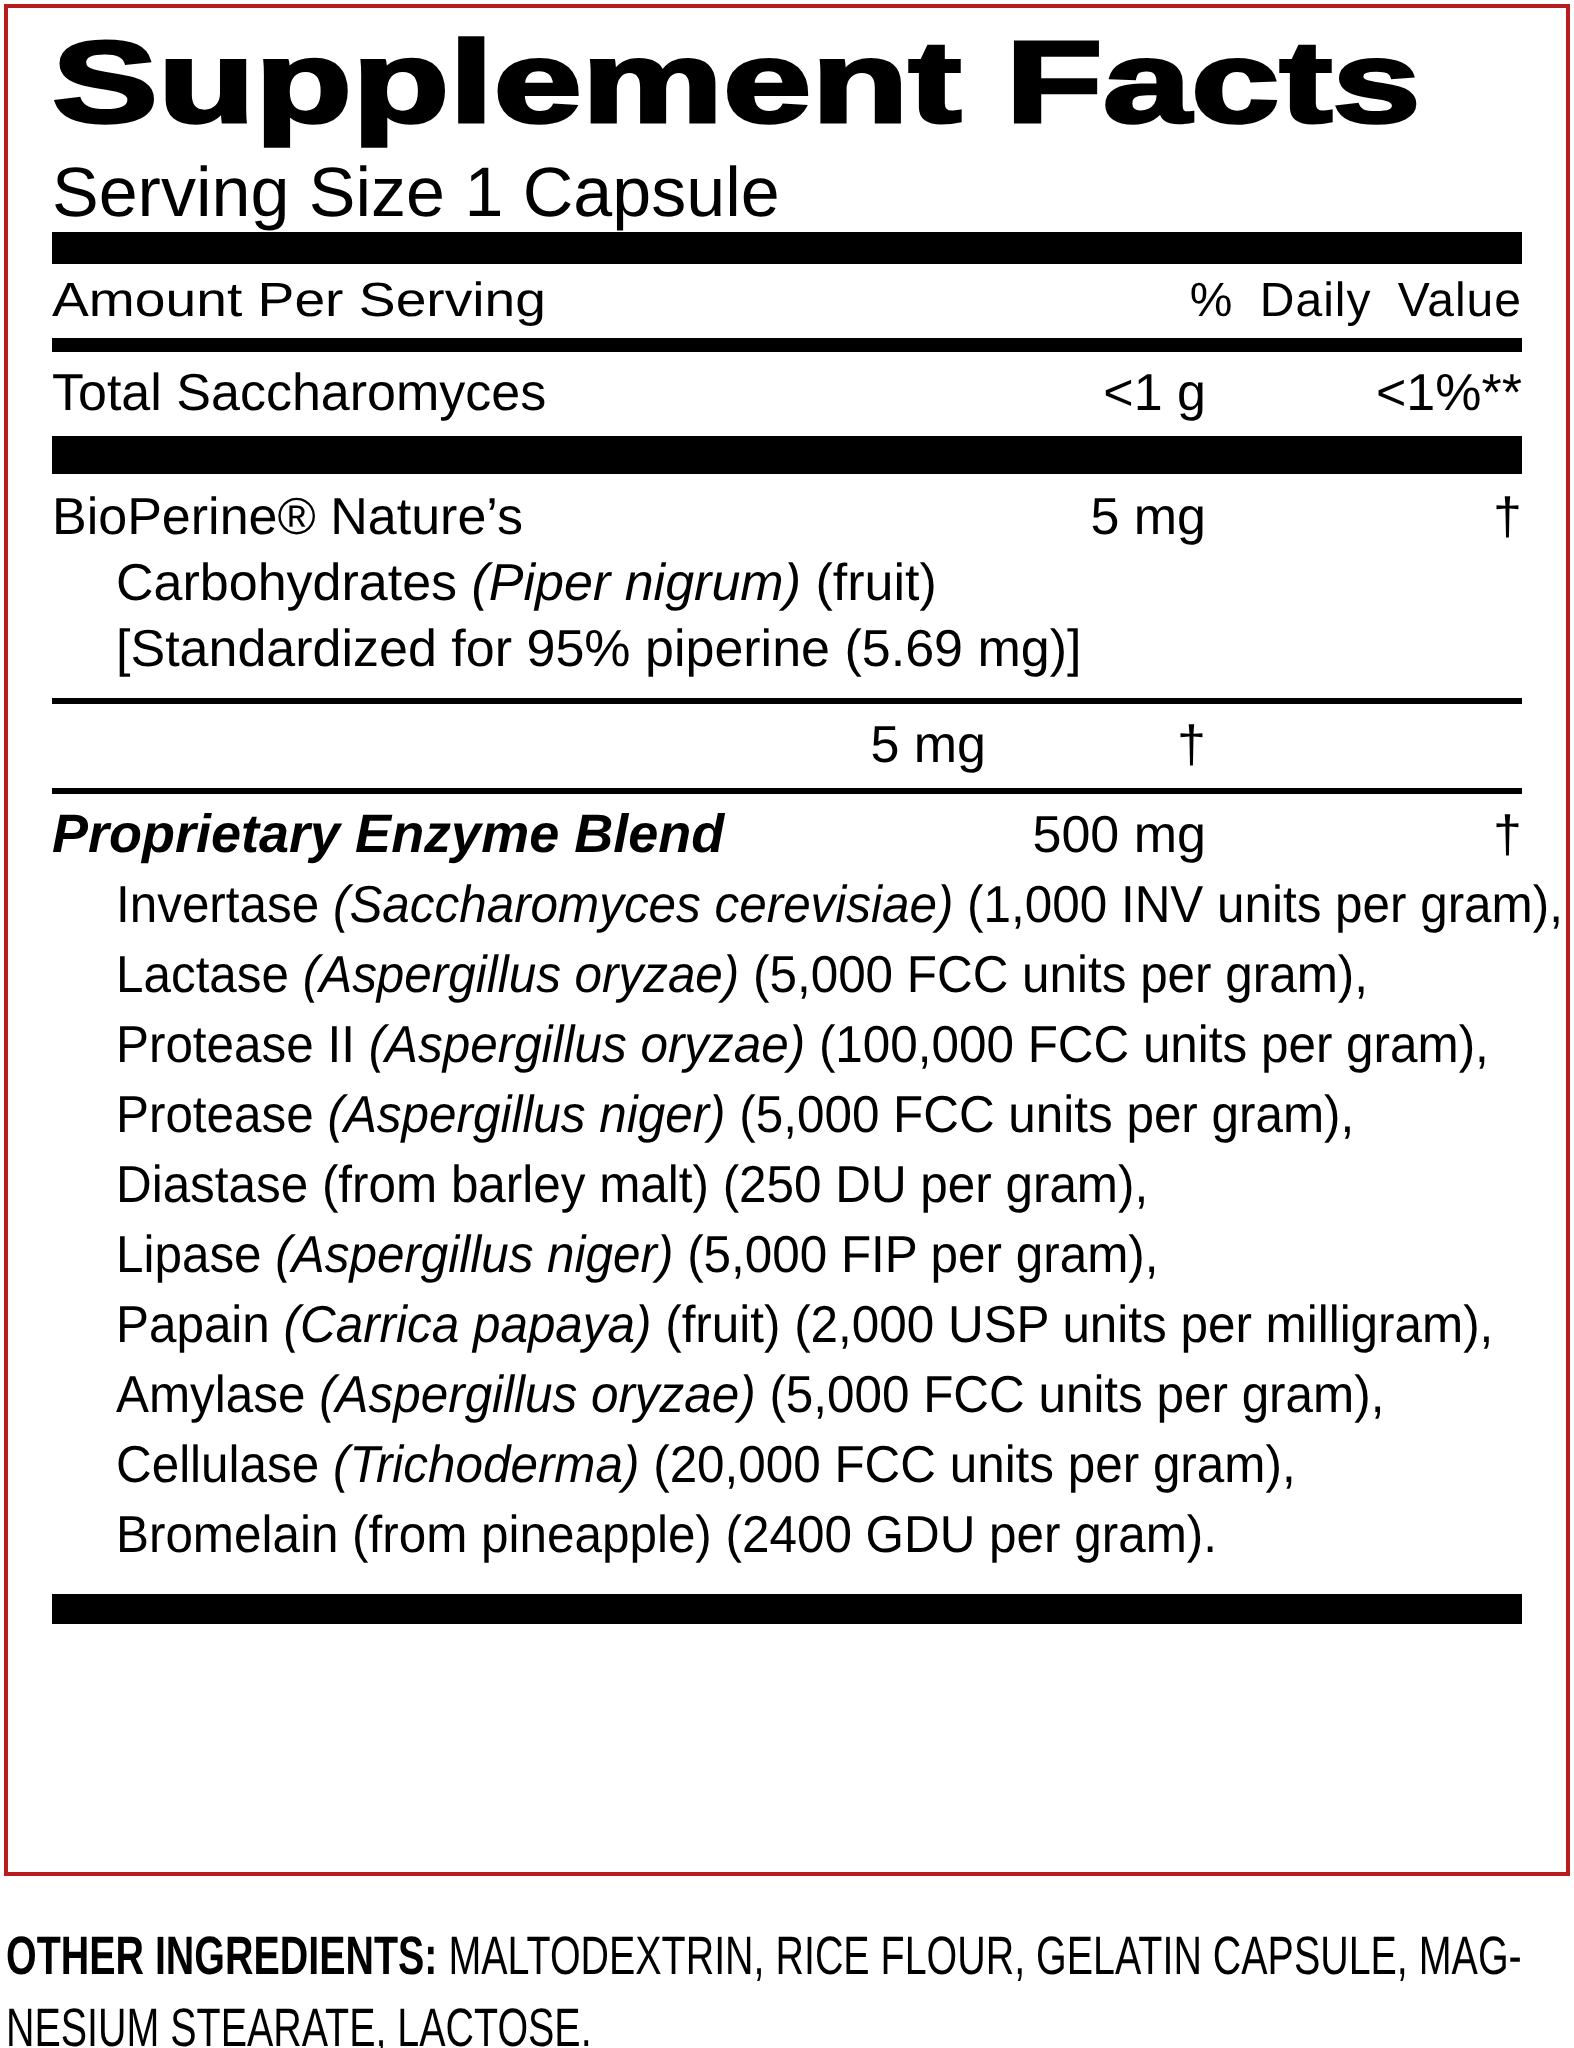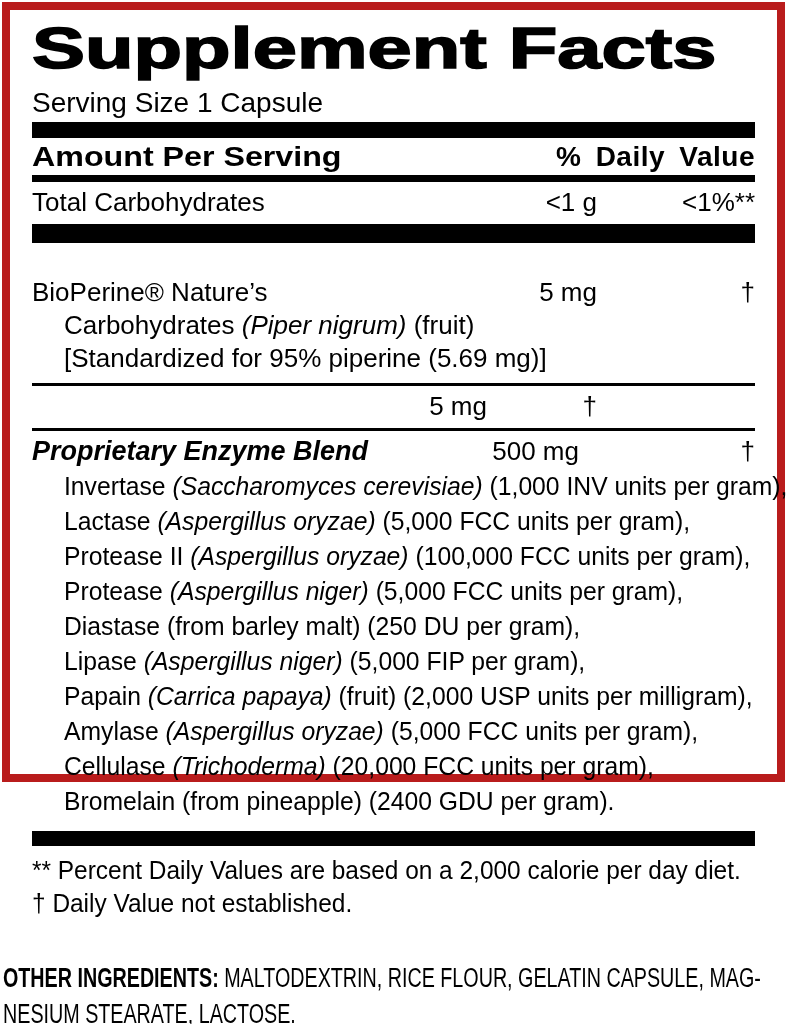--- a/index.html
+++ b/index.html
@@ -9,82 +9,82 @@
     overflow: hidden;
     font-family: "Liberation Sans", sans-serif;
     color: #000000;
     -webkit-font-smoothing: antialiased;
   }
   .canvas { position: relative; width: 787px; height: 1024px; background: #fff; }
 
   
   .label-box {
     position: absolute; left: 2px; top: 2px;
-    width: 783px; height: 780px;
+    width: 783px; height: 936px;
     box-sizing: border-box;
-    border: 8px solid #b91c1c;
+    border: 2px solid #b91c1c;
     padding: 0 22px;
     background: #fff;
   }
 
   
   .title {
     margin: 8px 0 0 0;
     font-size: 58px;
     line-height: 60px;
     font-weight: bold;
     letter-spacing: 0px;
     white-space: nowrap;
     transform: scaleX(1.37);
     transform-origin: left top;
     -webkit-text-stroke: 1.6px #000;
   }
 
   .serving {
     margin-top: 10px;
-    font-size: 28px;
+    font-size: 35px;
     line-height: 30px;
   }
 
   
   .bar-thick  { height: 16px; background: #000; }
   .bar-thick.b1 { margin-top: 4px; }
   .bar-thick.b3 { height: 15px; margin-top: 12px; }
   .bar-med    { height: 7px;  background: #000; }
   .sep        { height: 3px;  background: #000; }
 
   
   .hdr-row {
     display: flex; justify-content: space-between; align-items: baseline;
     padding: 4px 0 3px 0;
-    font-weight: bold;
-    font-size: 28px; line-height: 30px;
+    font-weight: normal;
+    font-size: 24px; line-height: 30px;
   }
   .hdr-left  { display: inline-block; transform: scaleX(1.15); transform-origin: left bottom; white-space: nowrap; }
   .hdr-right { word-spacing: 6px; letter-spacing: 0.5px; margin-left: 25px; }
 
   
   .row {
     display: grid;
     grid-template-columns: 1fr 110px 158px;
     align-items: baseline;
     padding: 5px 0 6px 0;
     font-size: 26px; line-height: 31px;
   }
   .row .amt, .row .dv { text-align: right; white-space: nowrap; }
   .row .nm { white-space: nowrap; }
-  .row.multi { padding-bottom: 8px; margin-top: 28px; }
+  .row.multi { padding-bottom: 8px; }
   .row.multi .nm, .row.multi .amt, .row.multi .dv { line-height: 33px; }
   .subline {
     grid-column: 1 / -1;
     padding-left: 32px;
     line-height: 33px;
     white-space: nowrap;
   }
-  .row.blend { padding: 5px 0 2px 0; gap: 18px; }
+  .row.blend { padding: 5px 0 2px 0; }
   .row.blend .nm { font-weight: bold; font-style: italic; font-size: 27px; }
 
   
   .enzymes { margin: 0 0 0 32px; }
   .enz {
     font-size: 26px;
     line-height: 35px;
     white-space: nowrap;
     transform: scaleX(0.95);
     transform-origin: left center;
@@ -130,21 +130,21 @@
     <div class="bar-thick b1"></div>
 
     <div class="hdr-row">
       <span class="hdr-left">Amount Per Serving</span>
       <span class="hdr-right">% Daily Value</span>
     </div>
 
     <div class="bar-med"></div>
 
     <div class="row">
-      <span class="nm">Total Carbohydrates</span>
+      <span class="nm">Total Saccharomyces</span>
       <span class="amt">&lt;1 g</span>
       <span class="dv">&lt;1%**</span>
     </div>
 
     <div class="sep"></div>
 
 
     <div class="bar-thick"></div>
 
     <div class="row multi">
@@ -178,24 +178,20 @@
       <div class="enz"><span>Diastase (from barley malt) (250 DU per gram),</span><i></i><span></span></div>
       <div class="enz"><span>Lipase </span><i>(Aspergillus niger)</i><span> (5,000 FIP per gram),</span></div>
       <div class="enz"><span>Papain </span><i>(Carrica papaya)</i><span> (fruit) (2,000 USP units per milligram),</span></div>
       <div class="enz"><span>Amylase </span><i>(Aspergillus oryzae)</i><span> (5,000 FCC units per gram),</span></div>
       <div class="enz"><span>Cellulase </span><i>(Trichoderma)</i><span> (20,000 FCC units per gram),</span></div>
       <div class="enz"><span>Bromelain (from pineapple) (2400 GDU per gram).</span><i></i><span></span></div>
     </div>
 
     <div class="bar-thick b3"></div>
 
-    <div class="footnotes">
-      <div class="fn">** Percent Daily Values are based on a 2,000 calorie per day diet.</div>
-      <div class="fn">† Daily Value not established.</div>
-    </div>
 
   </div>
 
   <div class="other">
     <div class="oi-line"><b>OTHER INGREDIENTS:</b><span> MALTODEXTRIN, RICE FLOUR, GELATIN CAPSULE, MAG-</span></div>
     <div class="oi-line">NESIUM STEARATE, LACTOSE.</div>
   </div>
 
 </div>
 

